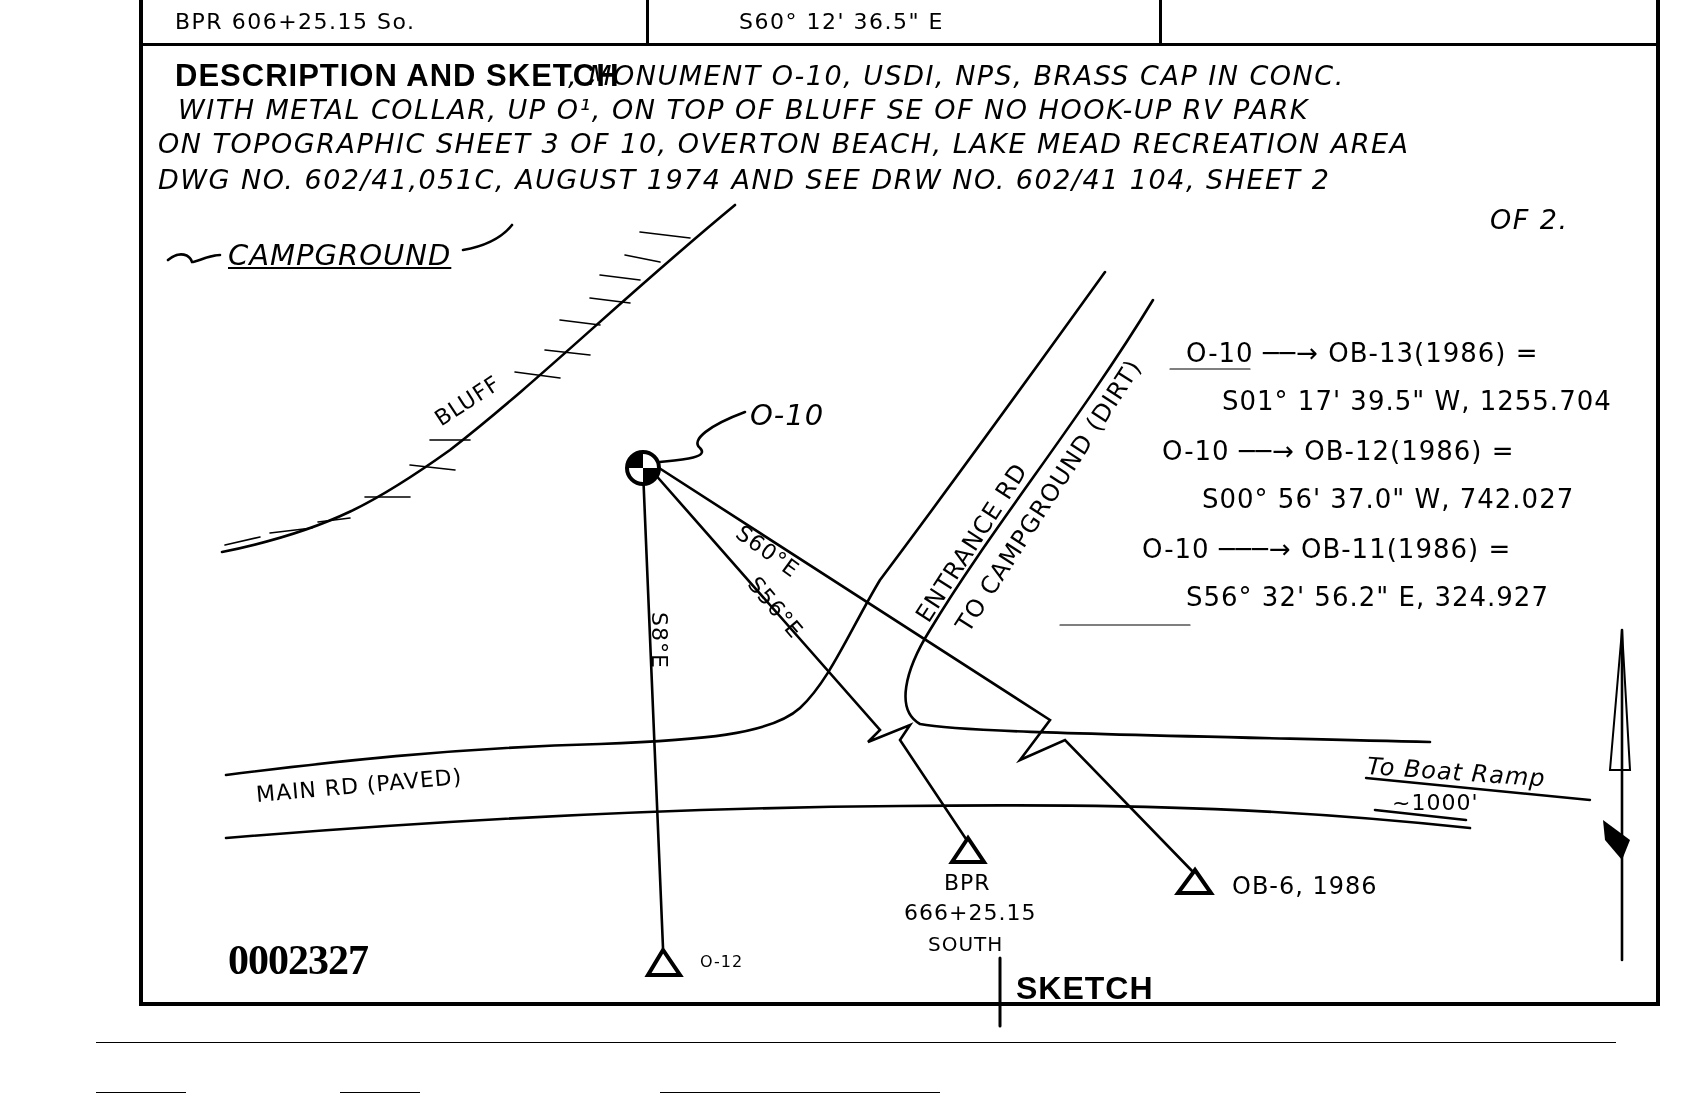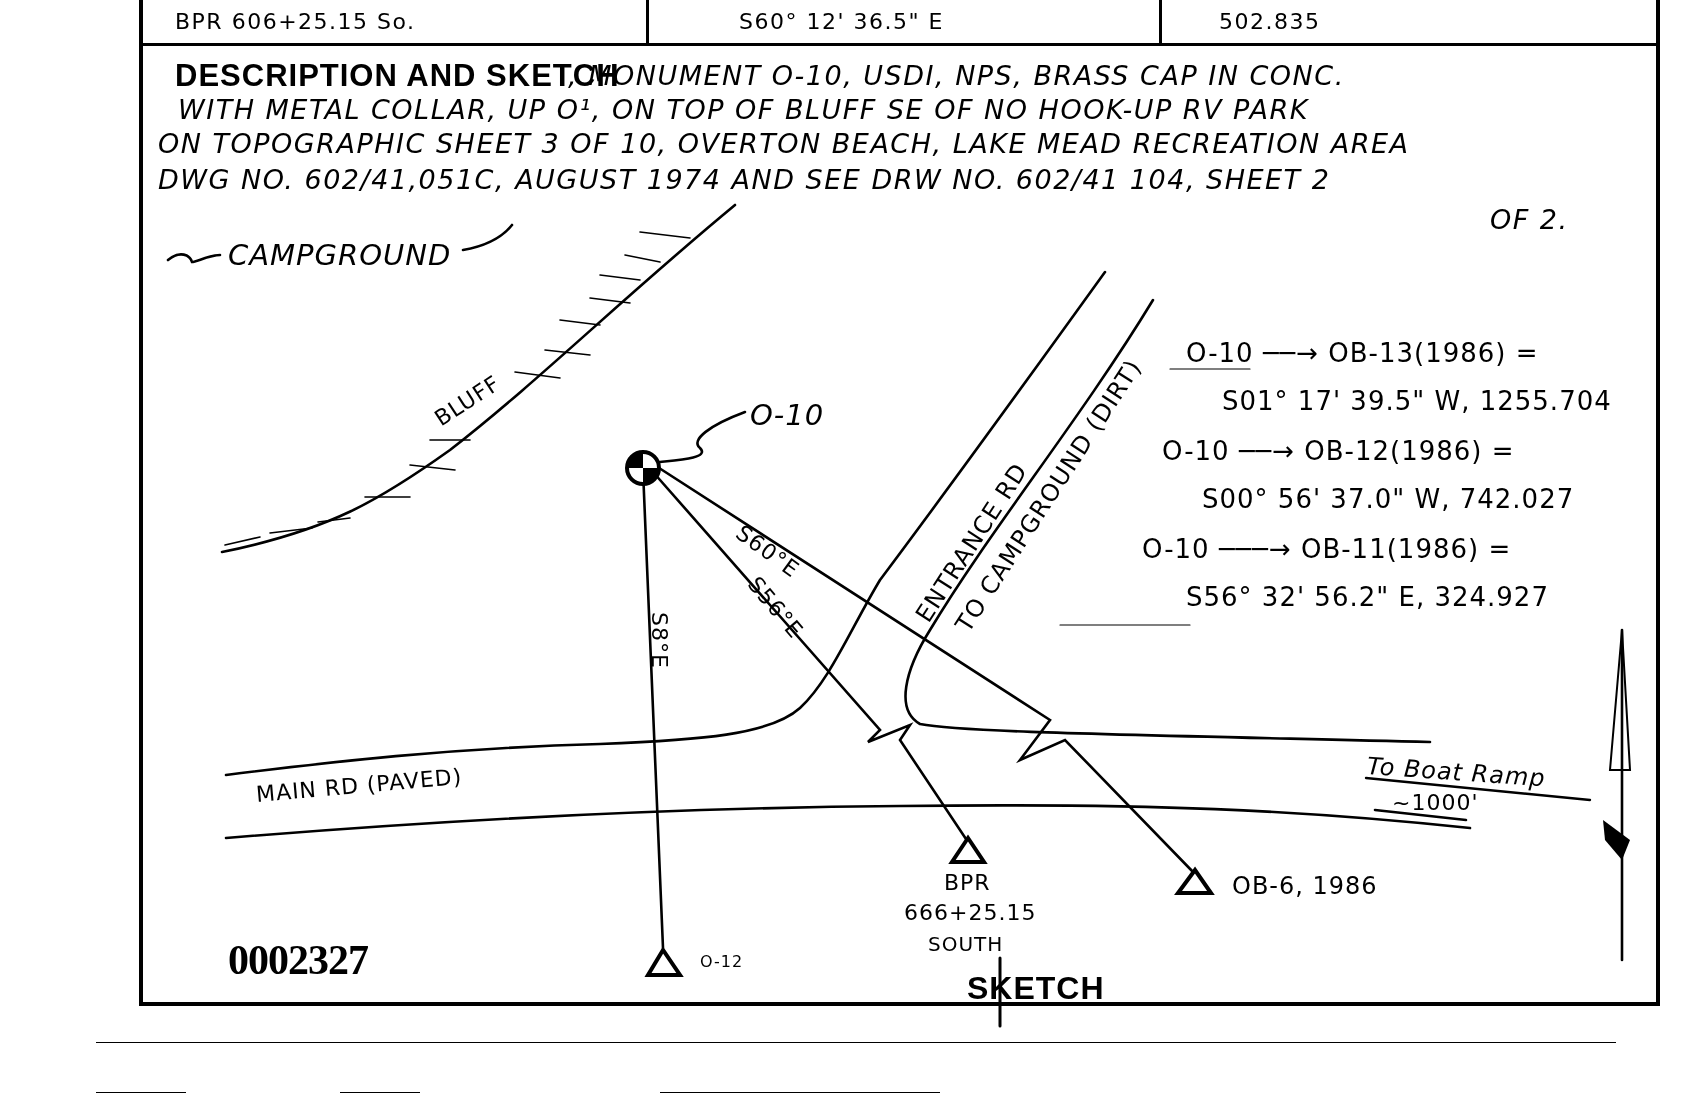--- a/index.html
+++ b/index.html
@@ -35,23 +35,20 @@
 
 <div class="header-row">
   <div class="cell" style="left:36px;width:470px;">
     <span class="hand">BPR 606+25.15 So.</span>
   </div>
   <div class="cell-div" style="left:507px;"></div>
   <div class="cell" style="left:600px;width:400px;">
     <span class="hand">S60° 12' 36.5" E</span>
   </div>
   <div class="cell-div" style="left:1020px;"></div>
-  <div class="cell" style="left:1080px;width:400px;">
-    <span class="hand">502.835</span>
-  </div>
 </div>
 
 <div class="abs bold-hd" style="left:175px;top:58px;">DESCRIPTION AND SKETCH</div>
 <div class="desc-line" style="left:568px;top:60px;">, MONUMENT O-10, USDI, NPS, BRASS CAP IN CONC.</div>
 <div class="desc-line" style="left:178px;top:94px;">WITH METAL COLLAR, UP O¹, ON TOP OF BLUFF SE OF NO HOOK-UP RV PARK</div>
 <div class="desc-line" style="left:158px;top:128px;">ON TOPOGRAPHIC SHEET 3 OF 10, OVERTON BEACH, LAKE MEAD RECREATION AREA</div>
 <div class="desc-line" style="left:158px;top:164px;">DWG NO. 602/41,051C, AUGUST 1974 AND SEE DRW NO. 602/41 104, SHEET 2</div>
 <div class="desc-line" style="left:1490px;top:204px;">OF 2.</div>
 
 <svg class="draw" width="1696" height="1100" viewBox="0 0 1696 1100">
@@ -109,21 +106,21 @@
 
   <g fill="#fff" stroke="#000" stroke-width="4">
     <path d="M663,950 L648,975 L680,975 Z"></path>
     <path d="M968,838 L952,862 L984,862 Z"></path>
     <path d="M1195,870 L1178,893 L1211,893 Z"></path>
   </g>
 
   <path d="M1603,820 L1630,840 L1622,860 L1605,840 Z" fill="#000"></path>
 </svg>
 
-<div class="note" style="left:228px;top:238px;font-size:29px;font-style:italic;">CAMPGROUND</div>
+<div class="note" style="left:228px;top:238px;font-size:29px;font-style:italic;text-decoration:underline;">CAMPGROUND</div>
 <div class="note" style="left:430px;top:410px;font-size:22px;transform:rotate(-33deg);transform-origin:left top;">BLUFF</div>
 <div class="note" style="left:750px;top:398px;font-size:29px;font-style:italic;">O-10</div>
 <div class="note" style="left:910px;top:612px;font-size:24px;transform:rotate(-57deg);transform-origin:left top;">ENTRANCE RD</div>
 <div class="note" style="left:950px;top:622px;font-size:24px;transform:rotate(-57deg);transform-origin:left top;">TO CAMPGROUND (DIRT)</div>
 <div class="note" style="left:255px;top:782px;font-size:22px;transform:rotate(-5deg);transform-origin:left top;">MAIN RD (PAVED)</div>
 <div class="note" style="left:1368px;top:752px;font-size:24px;font-style:italic;transform:rotate(4deg);transform-origin:left top;">To Boat Ramp</div>
 <div class="note" style="left:1392px;top:790px;font-size:22px;">~1000'</div>
 <div class="note" style="left:746px;top:520px;font-size:22px;transform:rotate(36deg);transform-origin:left top;">S60°E</div>
 <div class="note" style="left:762px;top:572px;font-size:22px;transform:rotate(50deg);transform-origin:left top;">S56°E</div>
 <div class="note" style="left:672px;top:612px;font-size:22px;transform:rotate(90deg);transform-origin:left top;">S8°E</div>
@@ -134,18 +131,18 @@
 <div class="note" style="left:700px;top:952px;font-size:16px;">O-12</div>
 
 <div class="note" style="left:1186px;top:338px;">O-10 ──→ OB-13(1986) =</div>
 <div class="note" style="left:1222px;top:386px;">S01° 17' 39.5" W, 1255.704</div>
 <div class="note" style="left:1162px;top:436px;">O-10 ──→ OB-12(1986) =</div>
 <div class="note" style="left:1202px;top:484px;">S00° 56' 37.0" W, 742.027</div>
 <div class="note" style="left:1142px;top:534px;">O-10 ───→ OB-11(1986) =</div>
 <div class="note" style="left:1186px;top:582px;">S56° 32' 56.2" E, 324.927</div>
 
 <div class="docnum" style="left:228px;top:936px;">0002327</div>
-<div class="sketch-label" style="left:967px;top:970px;">SKETCH</div>
+<div class="sketch-label" style="left:1016px;top:970px;">SKETCH</div>
 
 <div class="scan-dash" style="left:96px;top:1042px;width:1520px;height:1px;"></div>
 <div class="scan-dash" style="left:96px;top:1092px;width:90px;height:1px;"></div>
 <div class="scan-dash" style="left:340px;top:1092px;width:80px;height:1px;"></div>
 <div class="scan-dash" style="left:660px;top:1092px;width:280px;height:1px;"></div>
 
 </body></html>

